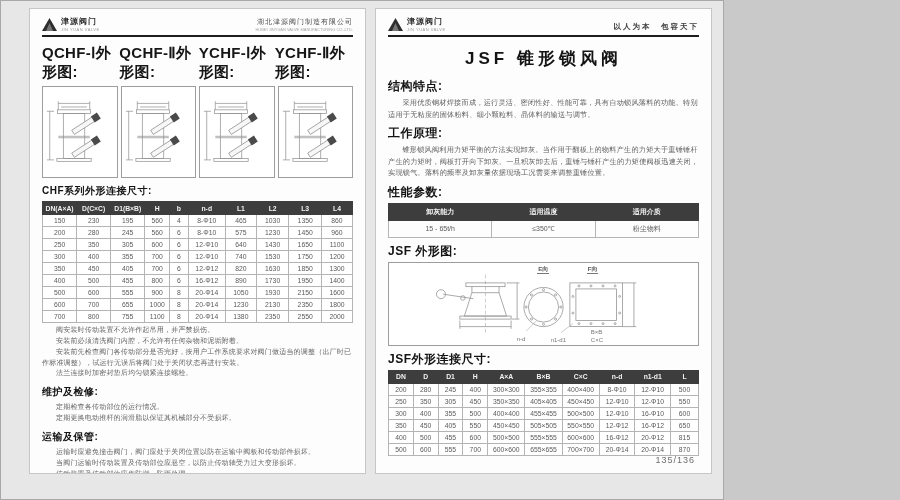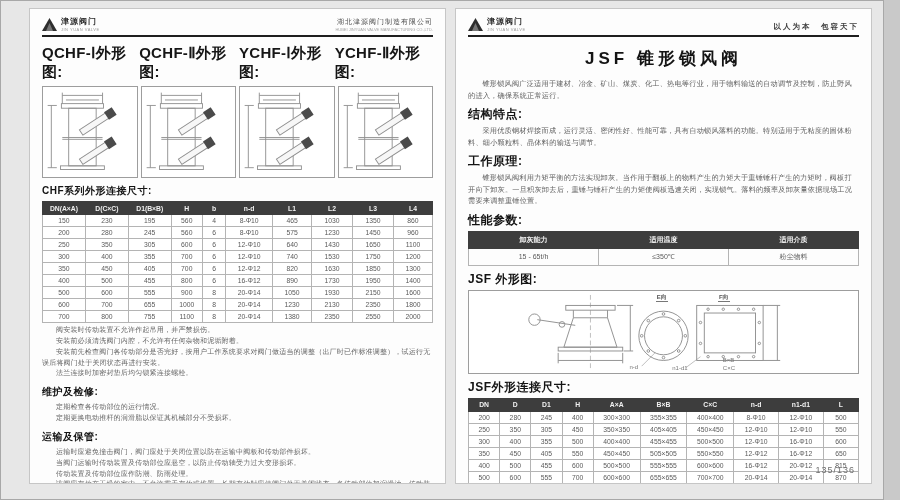--- a/index.html
+++ b/index.html
@@ -3,26 +3,26 @@
 <meta charset="utf-8">
 <style>
   * { box-sizing: border-box; margin: 0; padding: 0; }
   body {
     font-family: "Liberation Sans", sans-serif;
     background: #c9c9c9;
     width: 900px; height: 500px;
     overflow: hidden;
   }
   .spread {
-    width: 884px; height: 500px;
+    width: 724px; height: 500px;
     background: #e7e7e7;
     border: 1px solid #a8a8a8;
     display: flex;
     gap: 9px;
-    padding: 7px 11px 15px 28px;
+    padding: 7px 11px 25px 28px;
   }
   .page {
     flex: 1;
     background: #fdfdfd;
     border: 1px solid #c6c6c6;
     padding: 7px 12px 6px 12px;
     position: relative;
     overflow: hidden;
   }
   
@@ -408,21 +408,20 @@
           <div class="brand-name">津源阀门</div>
           <div class="brand-sub">JIN YUAN VALVE</div>
         </div>
       </div>
       <div class="hdr-right">
         <div class="slogan">以人为本　包容天下</div>
       </div>
     </div>
 
     <div class="jsf-title">JSF 锥形锁风阀</div>
-    <p class="intro">锥形锁风阀广泛适用于建材、冶金、矿山、煤炭、化工、热电等行业，用于物料输送的自动调节及控制，防止野风的进入，确保系统正常运行。</p>
 
     <div class="r-sec-title">结构特点:</div>
     <p class="sec-body">采用优质钢材焊接而成，运行灵活、密闭性好、性能可靠，具有自动锁风落料的功能。特别适用于无粘度的固体粉料、细小颗粒料、晶体料的输送与调节。</p>
 
     <div class="r-sec-title">工作原理:</div>
     <p class="sec-body">锥形锁风阀利用力矩平衡的方法实现卸灰。当作用于翻板上的物料产生的力矩大于重锤锤杆产生的力矩时，阀板打开向下卸灰。一旦积灰卸去后，重锤与锤杆产生的力矩使阀板迅速关闭，实现锁气。落料的频率及卸灰量依据现场工况需要来调整重锤位置。</p>
 
     <div class="r-sec-title">性能参数:</div>
     <table class="params">
         <thead>

